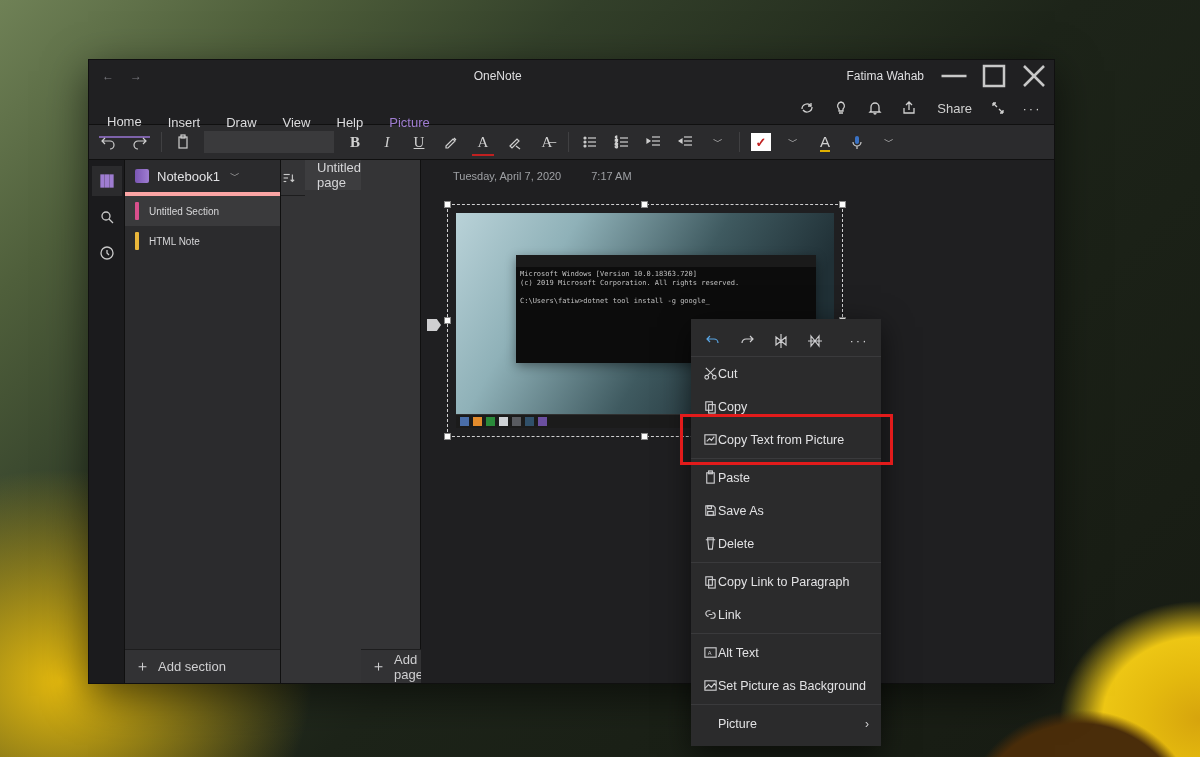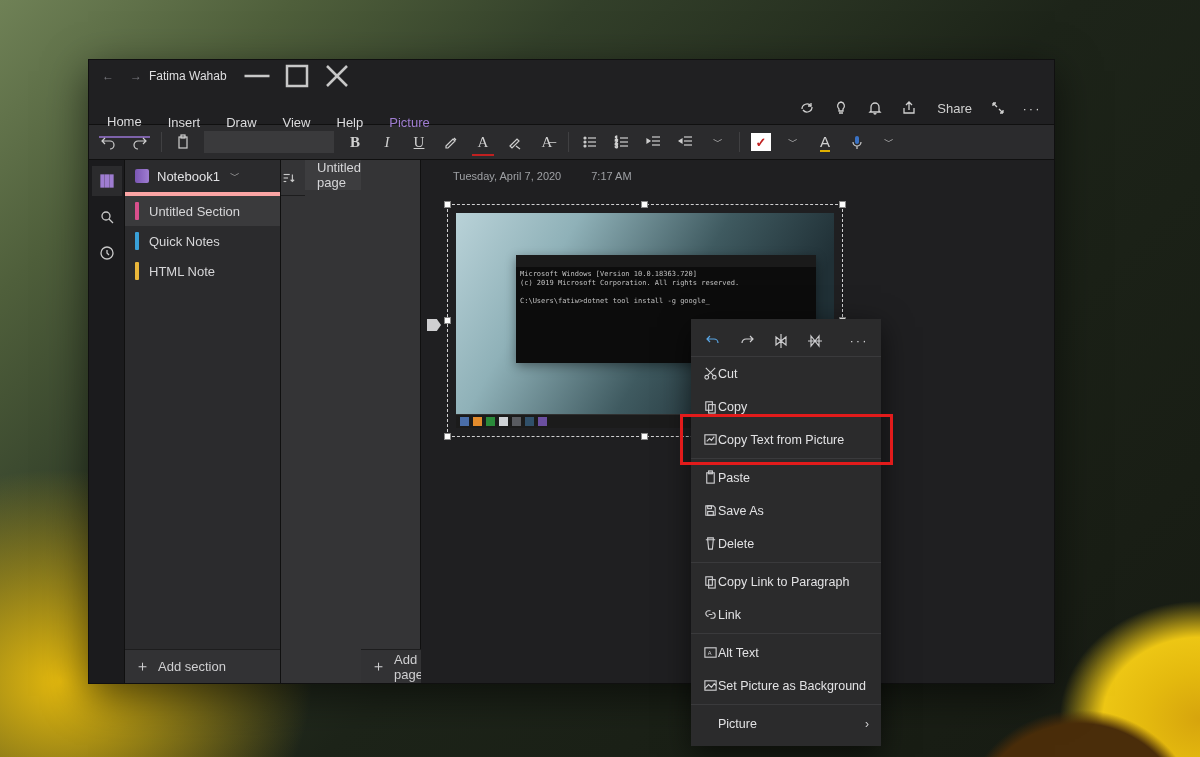--- a/index.html
+++ b/index.html
@@ -61,21 +61,21 @@
   .rail { width:36px; background:#1b1b1d; display:flex; flex-direction:column; align-items:center; gap:6px; padding-top:6px; border-right:1px solid #101010; }
   .rail .ritem { width:30px; height:30px; display:flex; align-items:center; justify-content:center; color:#c8c8c8; cursor:pointer; }
   .rail .ritem svg { width:16px; height:16px; stroke:#c8c8c8; fill:none; stroke-width:1.3; }
   .rail .ritem.active { background:#2b2b2d; color:#9f7dd1; }
   .rail .ritem.active svg { stroke:#9f7dd1; fill:#9f7dd1; }
 
   
   .sections { width:156px; background:#2b2b2d; display:flex; flex-direction:column; border-right:1px solid #101010; }
   .notebook-header { height:36px; display:flex; align-items:center; color:#e2e2e4; font-size:13px; padding:0 10px; gap:8px; border-bottom:4px solid #fca5a5; }
   .notebook-header .nb-ico { width:14px; height:14px; background:linear-gradient(90deg,#7a56b3,#9f7dd1); border-radius:2px; }
-  .section-item { height:30px; display:flex; align-items:center; color:#d6d6d8; font-size:13px; padding-left:10px; gap:10px; cursor:pointer; }
+  .section-item { height:30px; display:flex; align-items:center; color:#d6d6d8; font-size:10px; padding-left:10px; gap:10px; cursor:pointer; }
   .section-item.active { background:#3a3a3c; }
   .section-tab { width:4px; height:18px; border-radius:1px; }
   .add-bar { margin-top:auto; height:34px; display:flex; align-items:center; color:#cfcfd1; font-size:13px; gap:8px; padding-left:10px; border-top:1px solid #1d1d1e; cursor:pointer; background:#323234; }
   .plus { font-size:15px; color:#cfcfd1; }
 
   
   .pages { width:140px; background:#343436; display:flex; flex-direction:row; border-right:1px solid #101010; }
   .pages-header { height:36px; display:flex; align-items:center; justify-content:flex-end; padding-right:10px; border-bottom:1px solid #1d1d1e; }
   .pages-header svg { width:14px; height:14px; stroke:#c8c8c8; fill:none; stroke-width:1.3; }
   .page-item { height:30px; display:flex; align-items:center; padding-left:12px; color:#d6d6d8; font-size:13px; background:#3d3d3f; cursor:pointer; }
@@ -122,20 +122,21 @@
 
 <div class="wallpaper"></div>
 
 <div class="app-window">
 
   <div class="titlebar">
     <div class="nav-arrows">
       <span>←</span>
       <span>→</span>
     </div>
+    <div class="title-center">OneNote</div>
     <div class="user-name">Fatima Wahab</div>
     <div class="win-buttons">
       <span>
           <svg viewBox="0 0 16 16">
             <line x1="3" y1="8" x2="13" y2="8" stroke="#c8c8c8"></line>
           </svg>
         </span>
       <span>
           <svg viewBox="0 0 16 16">
             <rect x="4" y="4" width="8" height="8" stroke="#c8c8c8" fill="none"></rect>
@@ -306,24 +307,20 @@
 
     <div class="sections">
       <div class="notebook-header">
         <span class="nb-ico"></span>
         <span>Notebook1</span>
         <span class="chev" style="margin-left:2px">﹀</span>
       </div>
       <div class="section-item active">
         <span class="section-tab" style="background:#d94f8c"></span>
         <span>Untitled Section</span>
-      </div>
-      <div class="section-item">
-        <span class="section-tab" style="background:#39a0d8"></span>
-        <span>Quick Notes</span>
       </div>
       <div class="section-item">
         <span class="section-tab" style="background:#e9b63a"></span>
         <span>HTML Note</span>
       </div>
       <div class="add-bar">
         <span class="plus">＋</span>
         <span>Add section</span>
       </div>
     </div>

